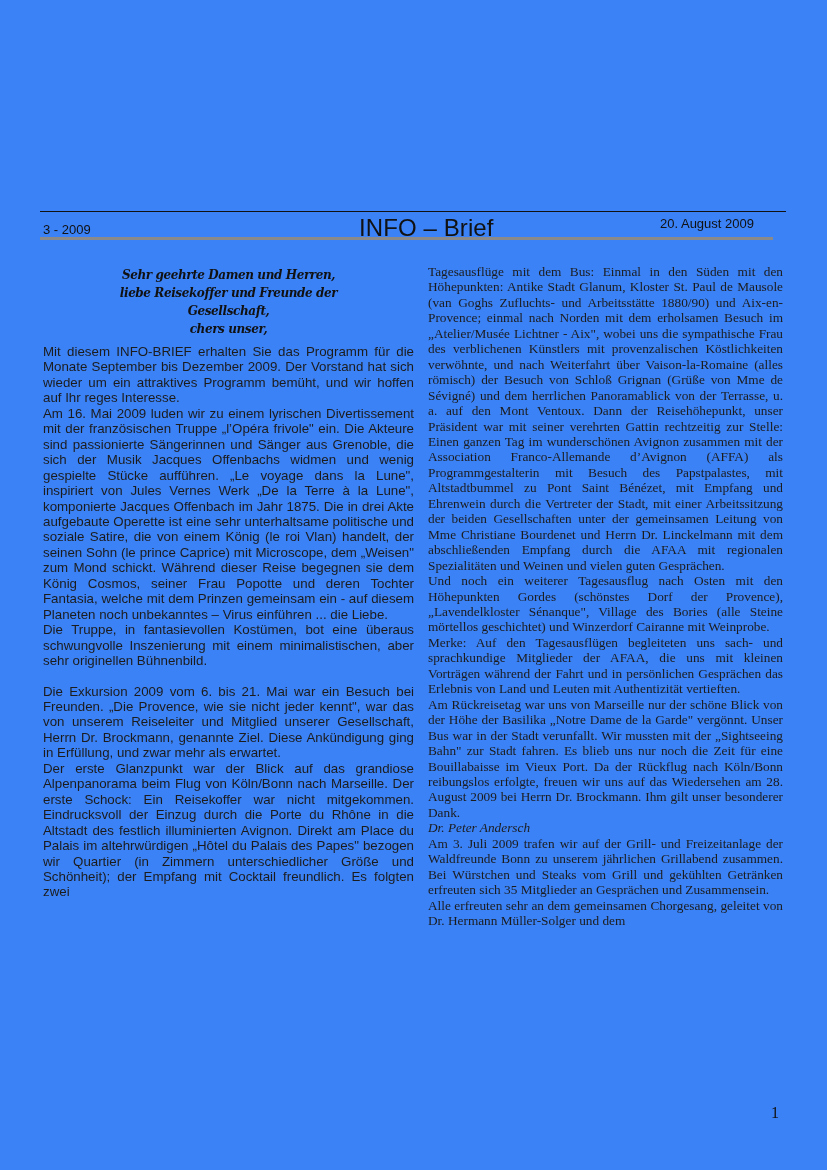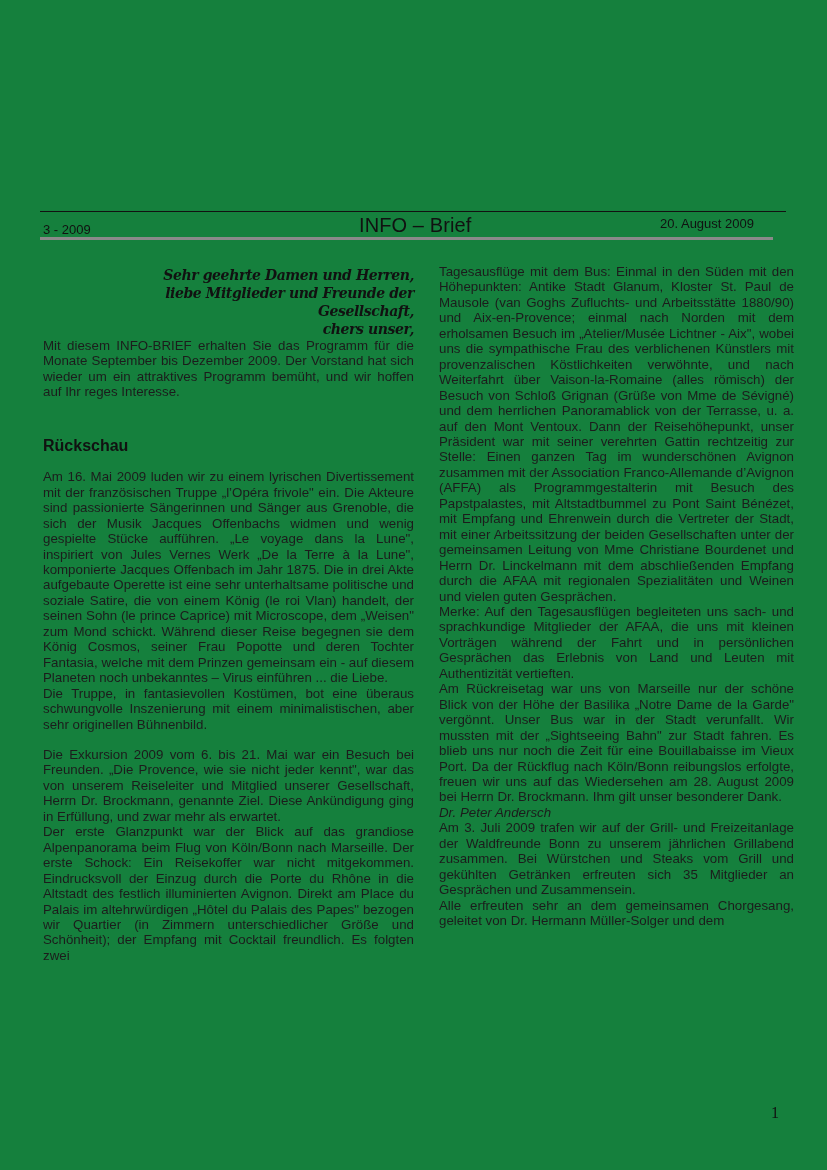--- a/index.html
+++ b/index.html
@@ -1,27 +1,27 @@
 <!DOCTYPE html>
 <html><head>
 <meta charset="utf-8">
 <style>
   html, body { margin:0; padding:0; background:#ffffff; }
   body { width:827px; height:1170px; position:relative; overflow:hidden; color:#1a1a1a; }
-  .page { position:absolute; left:0; top:0; width:827px; height:1170px; background:#15803d; }
+  .page { position:absolute; left:0; top:0; width:827px; height:1170px; background:#3b82f6; }
   .rule-top { position:absolute; left:40px; top:211px; width:746px; height:0; border-top:1.5px solid #111; }
   .rule-bottom { position:absolute; left:40px; top:237px; width:733px; height:0; border-top:3px solid #8a8a8a; }
   .hdr { position:absolute; top:215px; font-family:"Liberation Sans", sans-serif; color:#111; }
   .hdr-issue { left:43px; top:222px; font-size:13px; }
-  .hdr-title { left:359px; top:214px; font-size:20px; letter-spacing:0.1px; }
+  .hdr-title { left:359px; top:214px; font-size:24px; letter-spacing:0.1px; }
   .hdr-date { left:660px; top:216px; font-size:13px; }
   .col { position:absolute; font-family:"Liberation Sans", sans-serif; font-size:13.3px; line-height:15.45px; color:#1c1c1c; text-align:justify; }
   .col-left { left:43px; top:262px; width:371px; }
-  .col-right { left:439px; top:264px; width:355px; }
-  .greeting { font-family:"DejaVu Serif", serif; font-style:italic; font-weight:bold; font-size:14px; line-height:18px; color:#111; text-align:right; margin:4px 0 0 0; letter-spacing:-0.4px; }
+  .col-right { left:428px; top:264px; width:355px;font-family:Liberation Serif, serif; }
+  .greeting { font-family:"DejaVu Serif", serif; font-style:italic; font-weight:bold; font-size:12px; line-height:18px; color:#111; text-align:center; margin:4px 0 6px 0; letter-spacing:-0.4px; }
   .greeting div { white-space:nowrap; }
   .para { margin:0; }
   .para p { margin:0; text-align:justify; }
   .heading { font-family:"Liberation Sans", sans-serif; font-weight:bold; font-size:16px; margin:38px 0 16px 0; color:#111; }
   .gap { height:15px; }
   .sig { font-style:italic; }
   .pagenum { position:absolute; left:771px; top:1104px; font-family:"Liberation Serif", serif; font-size:16px; color:#111; }
 </style>
 </head>
 <body>
@@ -30,42 +30,42 @@
 
   <div class="rule-top"></div>
   <div class="hdr hdr-issue">3 - 2009</div>
   <div class="hdr hdr-title">INFO – Brief</div>
   <div class="hdr hdr-date">20. August 2009</div>
   <div class="rule-bottom"></div>
 
   <div class="col col-left">
     <div class="greeting">
       <div>Sehr geehrte Damen und Herren,</div>
-      <div>liebe  Mitglieder und Freunde der</div>
+      <div>liebe  Reisekoffer und Freunde der</div>
       <div>Gesellschaft,</div>
       <div>chers unser,</div>
     </div>
     <p class="para">Mit diesem INFO-BRIEF erhalten Sie das Programm für die Monate September bis Dezember 2009. Der Vorstand hat sich wieder um ein attraktives Programm bemüht, und wir hoffen auf Ihr reges Interesse.</p>
 
-    <div class="heading">Rückschau</div>
 
     <div class="para">
       <p>Am 16. Mai 2009 luden wir zu einem lyrischen Divertissement mit der französischen Truppe „l’Opéra frivole" ein. Die Akteure sind passionierte Sängerinnen und Sänger aus Grenoble, die sich der Musik Jacques Offenbachs widmen und wenig gespielte Stücke aufführen. „Le voyage dans la Lune", inspiriert von Jules Vernes Werk „De la Terre à la Lune", komponierte Jacques Offenbach im Jahr 1875. Die in drei Akte aufgebaute Operette ist eine sehr unterhaltsame politische und soziale Satire, die von einem König (le roi Vlan) handelt, der seinen Sohn (le prince Caprice) mit Microscope, dem „Weisen" zum Mond schickt. Während dieser Reise begegnen sie dem König Cosmos, seiner Frau Popotte und deren Tochter Fantasia, welche mit dem Prinzen gemeinsam ein  - auf diesem Planeten noch unbekanntes – Virus  einführen ... die Liebe.</p>
       <p>Die Truppe, in fantasievollen Kostümen, bot eine überaus schwungvolle Inszenierung mit einem minimalistischen, aber sehr originellen Bühnenbild.</p>
     </div>
     <div class="gap"></div>
     <div class="para">
       <p>Die Exkursion 2009 vom 6. bis 21. Mai   war ein Besuch bei Freunden. „Die Provence, wie sie nicht jeder kennt", war das von unserem Reiseleiter und Mitglied unserer Gesellschaft, Herrn Dr. Brockmann, genannte Ziel. Diese Ankündigung ging in Erfüllung, und zwar mehr als erwartet.</p>
       <p>Der erste Glanzpunkt war der Blick auf das grandiose Alpenpanorama beim Flug von Köln/Bonn nach Marseille. Der erste Schock: Ein Reisekoffer war nicht mitgekommen. Eindrucksvoll der Einzug durch die Porte du Rhône in die Altstadt des festlich illuminierten Avignon. Direkt am Place du Palais im altehrwürdigen „Hôtel du Palais des Papes" bezogen wir Quartier (in Zimmern unterschiedlicher Größe und Schönheit); der Empfang mit Cocktail freundlich. Es folgten zwei</p>
     </div>
   </div>
 
   <div class="col col-right">
     <div class="para">
       <p>Tagesausflüge mit dem Bus: Einmal in den Süden mit den Höhepunkten: Antike Stadt Glanum, Kloster St. Paul de Mausole (van Goghs Zufluchts- und Arbeitsstätte 1880/90) und Aix-en-Provence; einmal nach Norden mit dem erholsamen Besuch im „Atelier/Musée Lichtner - Aix", wobei uns die sympathische Frau des verblichenen Künstlers mit provenzalischen Köstlichkeiten verwöhnte, und nach Weiterfahrt über Vaison-la-Romaine (alles römisch) der Besuch von Schloß Grignan (Grüße von Mme de Sévigné) und dem herrlichen Panoramablick von der Terrasse, u. a. auf den Mont Ventoux. Dann der Reisehöhepunkt, unser Präsident war mit seiner verehrten Gattin rechtzeitig zur Stelle: Einen ganzen Tag im wunderschönen Avignon zusammen mit der Association Franco-Allemande d’Avignon (AFFA) als Programmgestalterin  mit Besuch des Papstpalastes, mit Altstadtbummel zu Pont Saint Bénézet, mit Empfang und Ehrenwein durch die Vertreter der Stadt, mit einer Arbeitssitzung der beiden Gesellschaften unter der gemeinsamen Leitung von Mme Christiane Bourdenet und Herrn Dr. Linckelmann mit dem abschließenden Empfang durch die AFAA mit regionalen Spezialitäten und Weinen und vielen guten Gesprächen.</p>
+      <p>Und noch ein weiterer Tagesausflug nach Osten mit den Höhepunkten Gordes (schönstes Dorf der Provence), „Lavendelkloster Sénanque", Village des Bories (alle Steine mörtellos geschichtet) und Winzerdorf Cairanne mit Weinprobe.</p>
       <p>Merke: Auf den Tagesausflügen begleiteten uns sach- und sprachkundige Mitglieder der AFAA, die uns mit kleinen Vorträgen während der Fahrt und in persönlichen Gesprächen das Erlebnis von Land und Leuten mit Authentizität vertieften.</p>
       <p>Am Rückreisetag war uns von Marseille nur der schöne Blick von der Höhe der Basilika „Notre Dame de la Garde" vergönnt. Unser Bus war in der Stadt verunfallt. Wir mussten mit der „Sightseeing Bahn" zur Stadt fahren. Es blieb uns nur noch die Zeit für eine Bouillabaisse im Vieux Port. Da der Rückflug nach Köln/Bonn reibungslos  erfolgte, freuen wir uns auf das Wiedersehen am 28. August 2009 bei Herrn Dr. Brockmann. Ihm gilt unser besonderer Dank.</p>
       <p class="sig">Dr. Peter Andersch</p>
     </div>
     <div class="para">
       <p>Am 3. Juli 2009 trafen wir auf der Grill- und Freizeitanlage der Waldfreunde Bonn zu unserem jährlichen Grillabend zusammen. Bei Würstchen und Steaks vom Grill und gekühlten Getränken erfreuten sich  35 Mitglieder an Gesprächen und Zusammensein.</p>
       <p>Alle erfreuten sehr an dem gemeinsamen Chorgesang, geleitet von Dr. Hermann Müller-Solger und dem</p>
     </div>
   </div>
 

